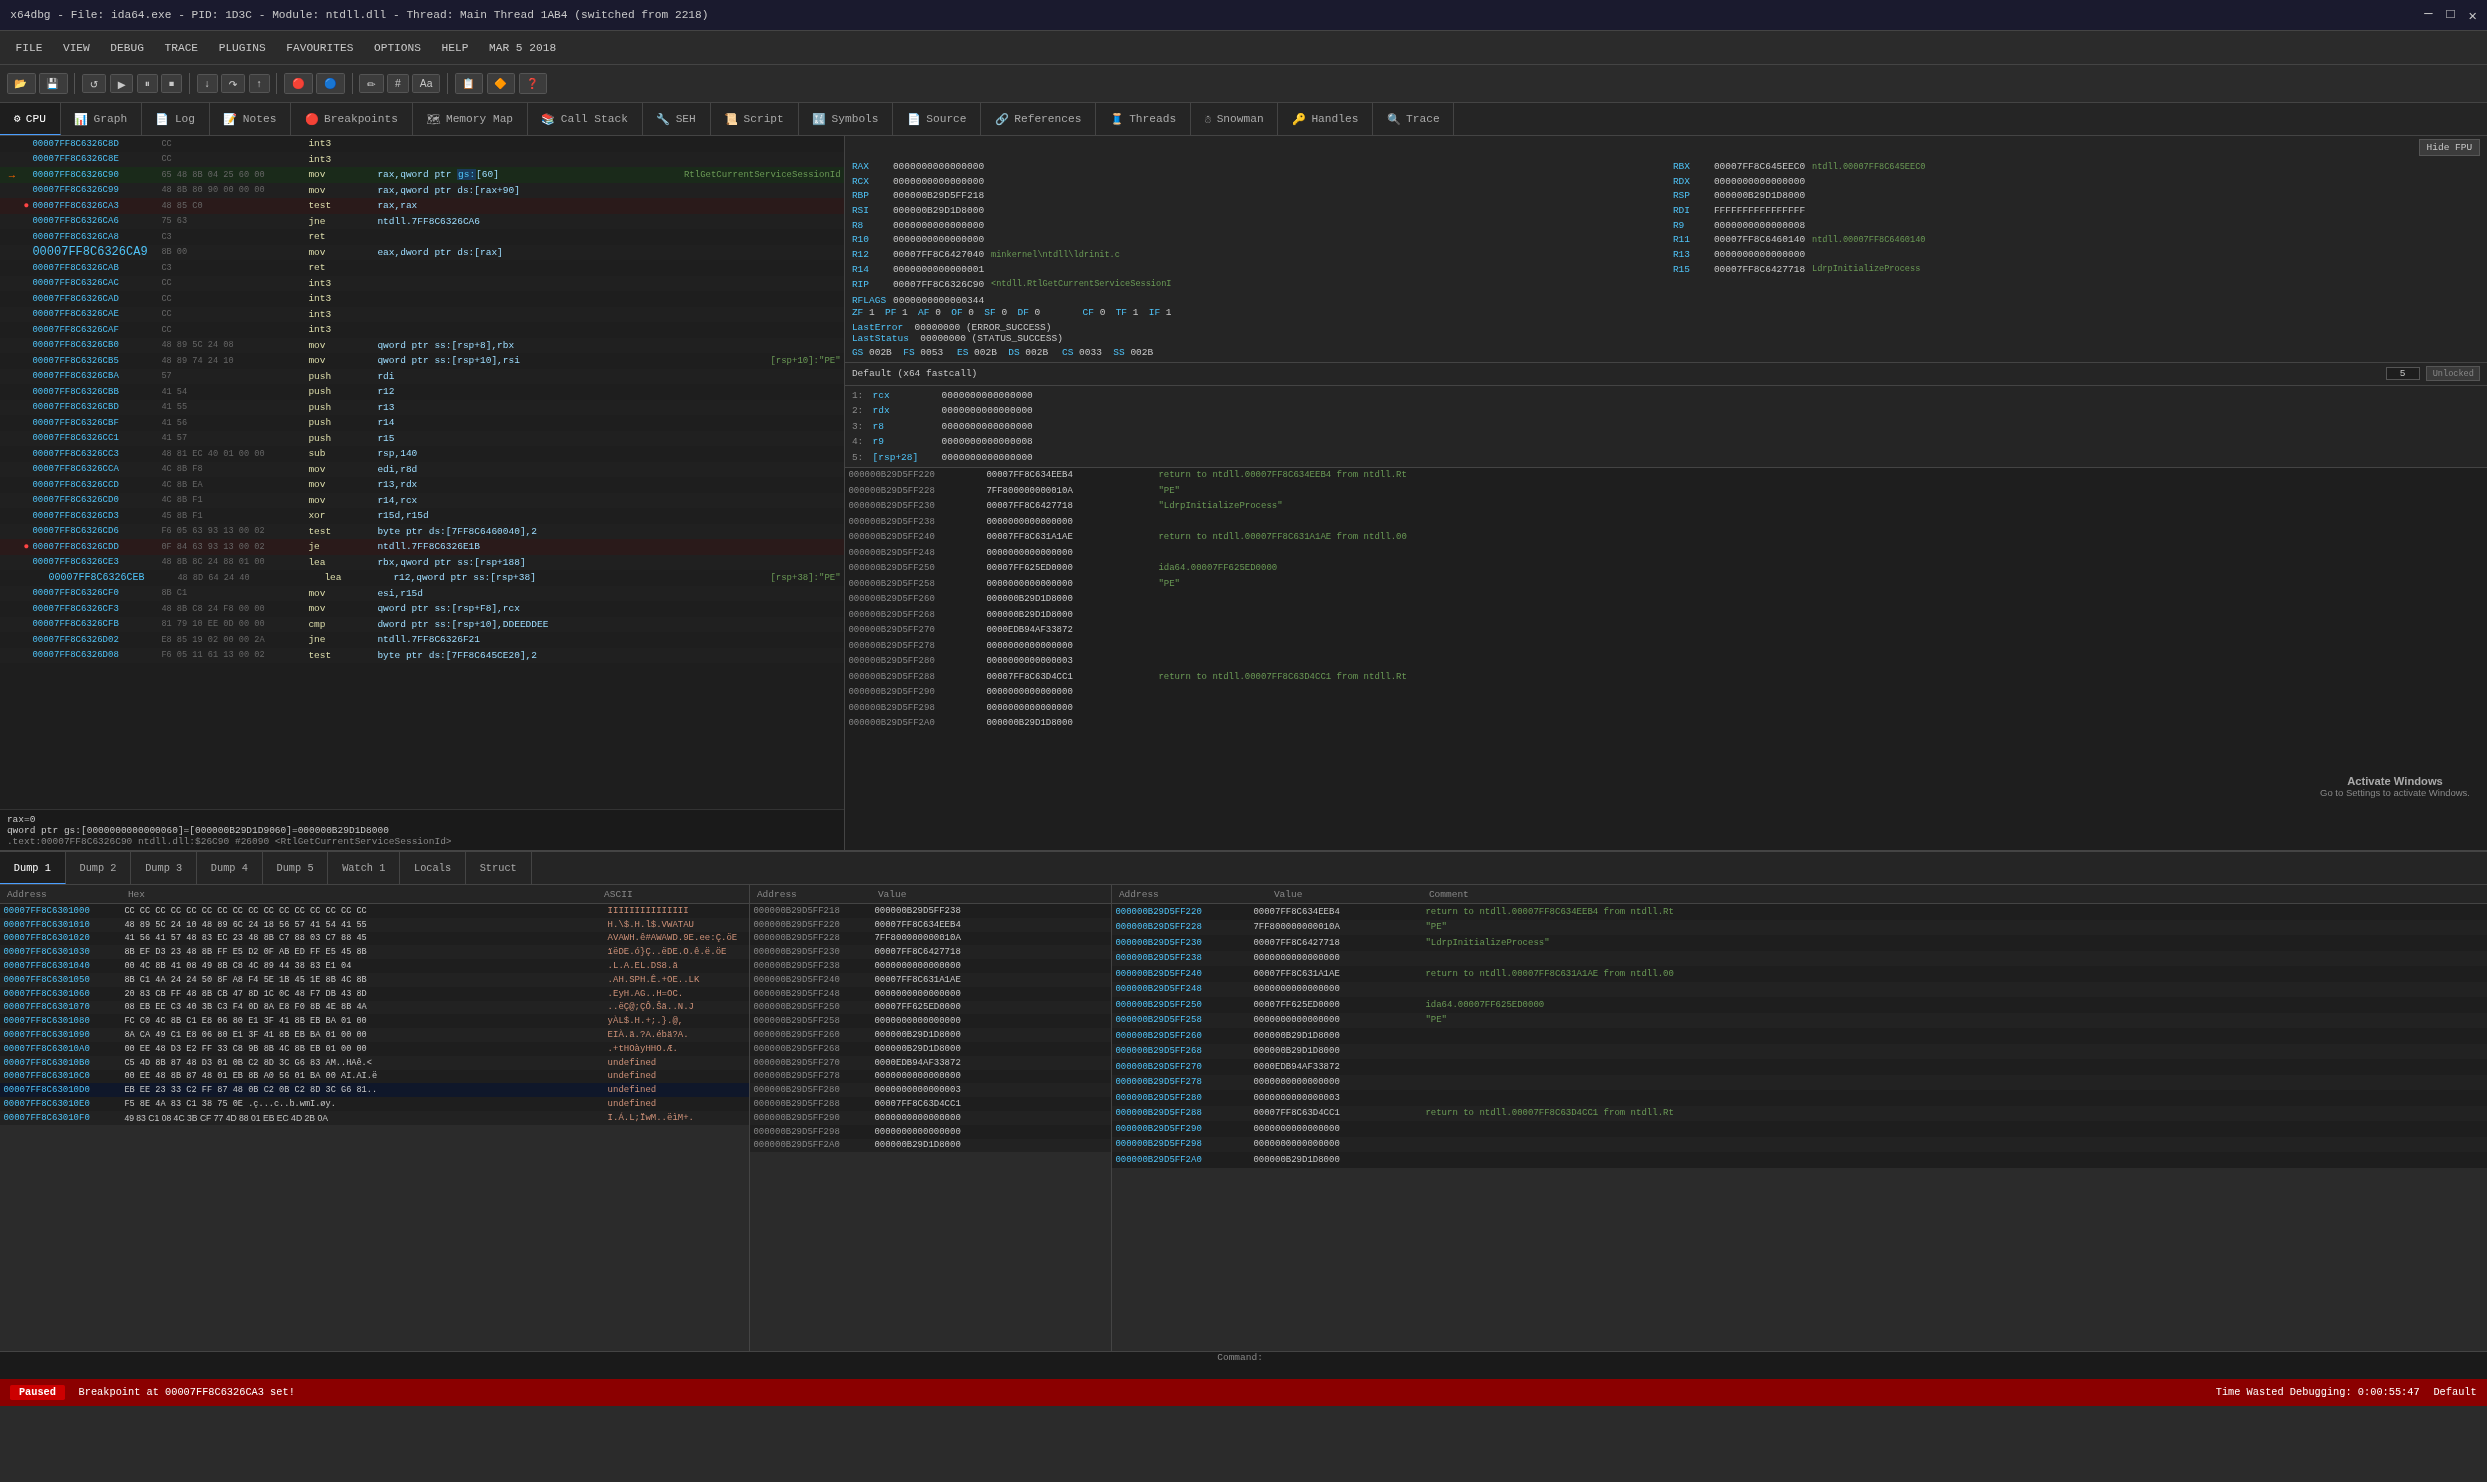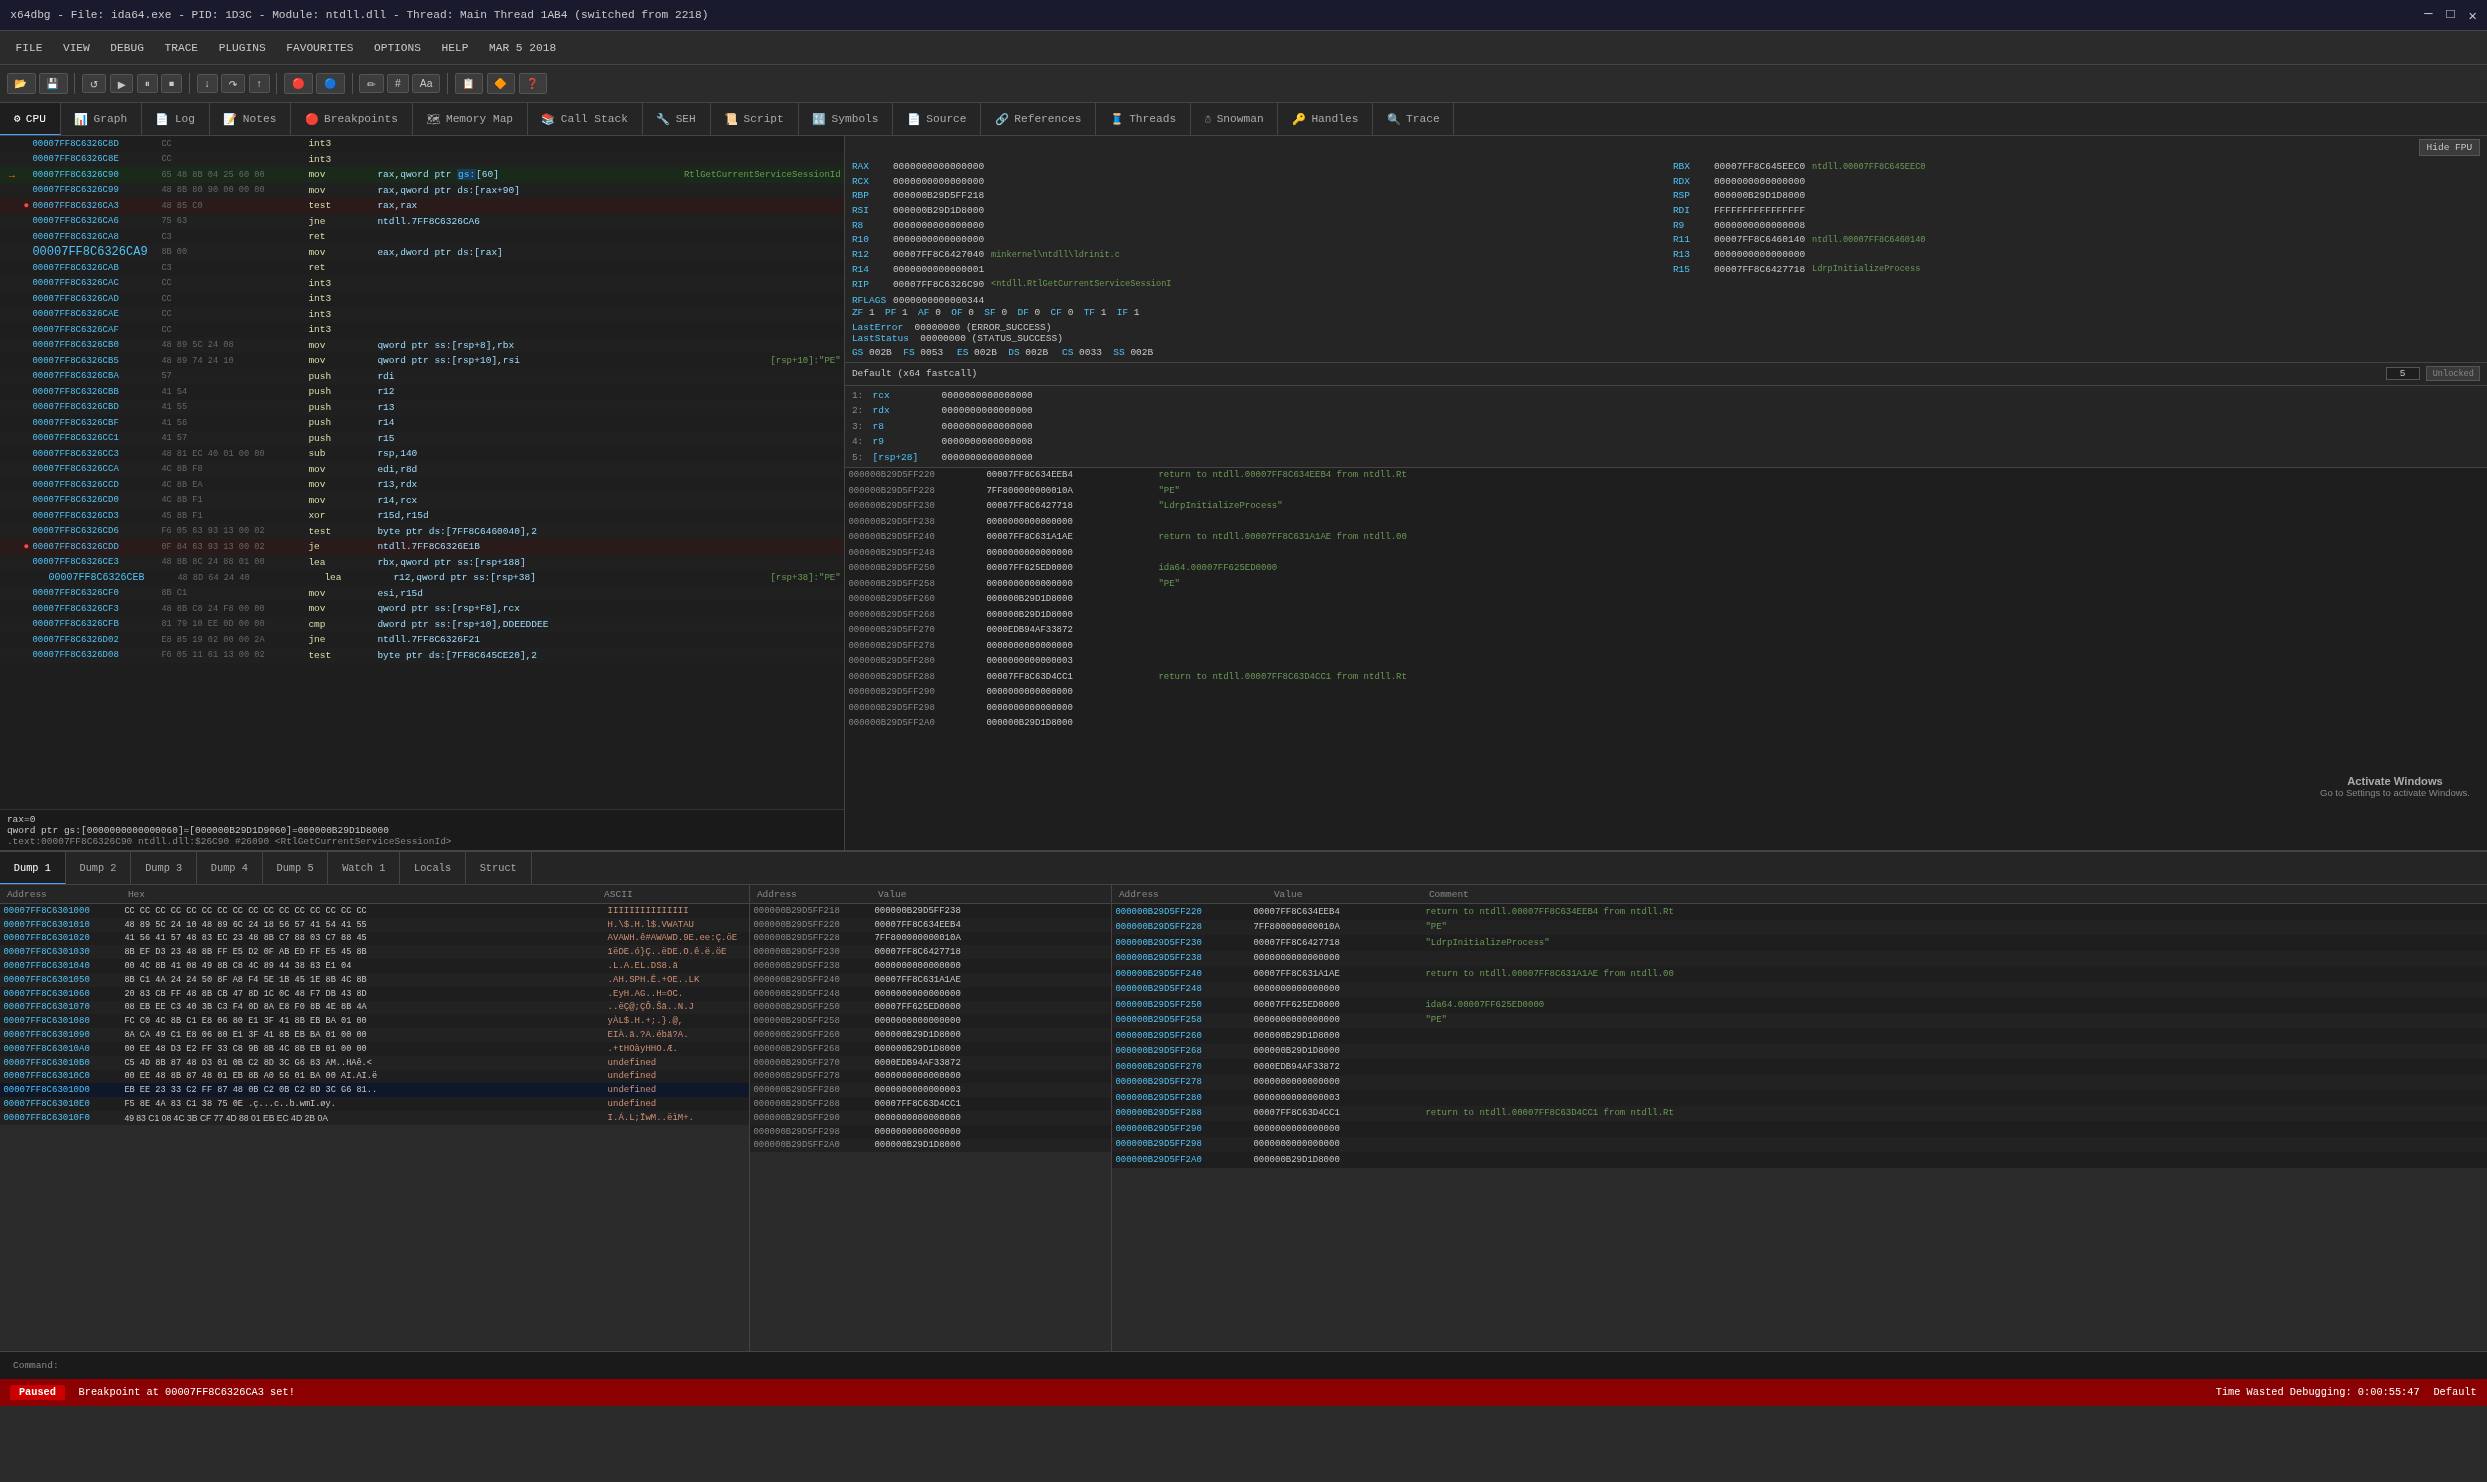--- a/index.html
+++ b/index.html
@@ -583,21 +583,21 @@
           <span style="color:#4fc3f7;">RFLAGS</span>
           <span style="color:#c8c8c8;">0000000000000344</span>
         </div>
         <div style="display:flex; gap:10.3px; margin-top:1.7px; flex-wrap:wrap;" id="flags-row">
         <span style="color: rgb(200, 200, 200); font-size: 9.5px;"><span style="color:#4fc3f7;">ZF</span> 1</span>
             <span style="color: rgb(200, 200, 200); font-size: 9.5px;"><span style="color:#4fc3f7;">PF</span> 1</span>
             <span style="color: rgb(200, 200, 200); font-size: 9.5px;"><span style="color:#4fc3f7;">AF</span> 0</span>
             <span style="color: rgb(200, 200, 200); font-size: 9.5px;"><span style="color:#4fc3f7;">OF</span> 0</span>
             <span style="color: rgb(200, 200, 200); font-size: 9.5px;"><span style="color:#4fc3f7;">SF</span> 0</span>
             <span style="color: rgb(200, 200, 200); font-size: 9.5px;"><span style="color:#4fc3f7;">DF</span> 0</span>
-            <span style="color: rgb(200, 200, 200); font-size: 9.5px;"><span style="color:#4fc3f7;">CF</span> 0</span>
+            <span style="color: rgb(200, 200, 200); font-size: 9.5px;"><span style="color:#4fc3f7;margin-left:32px;">CF</span> 0</span>
             <span style="color: rgb(200, 200, 200); font-size: 9.5px;"><span style="color:#4fc3f7;">TF</span> 1</span>
             <span style="color: rgb(200, 200, 200); font-size: 9.5px;"><span style="color:#4fc3f7;">IF</span> 1</span>
           </div>
       </div>
       <div style="margin-top:3.4px; font-family:'Courier New',monospace; font-size:9.5px; color:#c8c8c8;">
         <div><span style="color:#4fc3f7;">LastError</span>&nbsp;&nbsp;<span>00000000 (ERROR_SUCCESS)</span></div>
         <div><span style="color:#4fc3f7;">LastStatus</span>&nbsp;&nbsp;<span>00000000 (STATUS_SUCCESS)</span></div>
       </div>
       <div style="margin-top:3.4px; font-family:'Courier New',monospace; font-size:9.5px; display:flex; gap:13.8px; flex-wrap:wrap;" id="segments-row">
       <span style="color: rgb(200, 200, 200); font-size: 9.5px;"><span style="color:#4fc3f7;">GS</span> 002B&nbsp;&nbsp;<span style="color:#4fc3f7;">FS</span> 0053</span>
@@ -1017,21 +1017,21 @@
           <div style="display: flex; align-items: center; height: 15.5px; padding: 0px 3.4px; font-size: 9px; background: rgb(30, 30, 30);">
             <span style="color:#4fc3f7; width:138px; font-family:'Courier New',monospace;">000000B29D5FF2A0</span>
             <span style="color:#c8c8c8; width:172px; font-family:'Courier New',monospace; overflow:hidden;">000000B29D1D8000</span>
             <span style="color:#6a9955; flex:1; font-family:'Courier New',monospace; overflow:hidden;"></span>
           </div>
         </div>
     </div>
   </div>
 </div>
 
-<div id="cmd-bar" style="height:27.6px; background:#1a1a1a; border-top:0.9px solid #444; display:flex; align-items:center; padding:0 13px;">
+<div id="cmd-bar" style="height:27.6px; background:#1a1a1a; border-top:0.9px solid #444; display:flex; align-items:center; padding:0 5px;flex-direction:column;">
   <span id="cmd-label" style="color:#888; margin-right:6.9px; font-family:'Courier New',monospace; font-size:9.5px;">Command:</span>
   <input id="cmd-input" type="text" style="background: transparent; border: none; color: rgb(200, 200, 200); flex: 1 1 0%; font-family: &quot;Courier New&quot;, monospace; font-size: 9.5px; outline: none;">
 </div>
 
 <div id="status-bar" style="height:27.6px; background:#8b0000; display:flex; align-items:center; padding:0 10.3px; justify-content:space-between;">
   <div style="display:flex; align-items:center; gap:14px; color:#fff; font-family:'Courier New',monospace; font-size:10.3px;">
     <span style="background:#cc0000; padding:1.7px 8.6px; border-radius:1.7px; font-weight:bold;">Paused</span>
     <span>Breakpoint at 00007FF8C6326CA3 set!</span>
   </div>
   <div style="display:flex; align-items:center; gap:13.8px; color:#fff; font-family:'Courier New',monospace; font-size:10.3px;">

